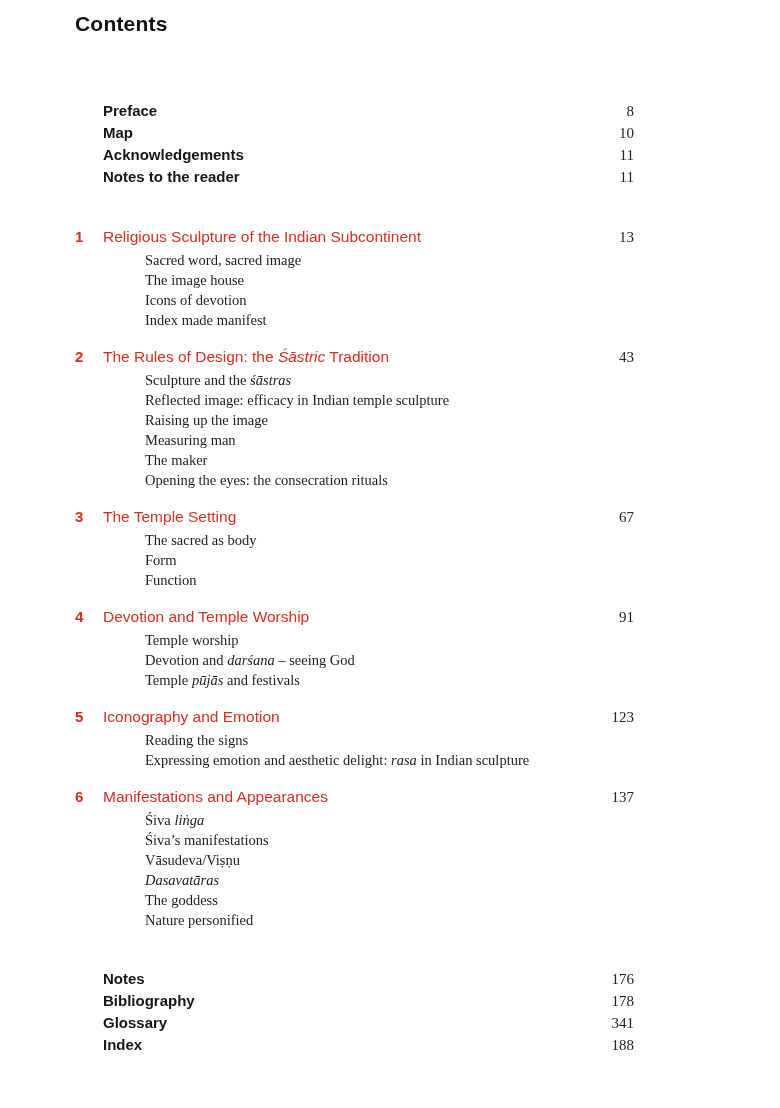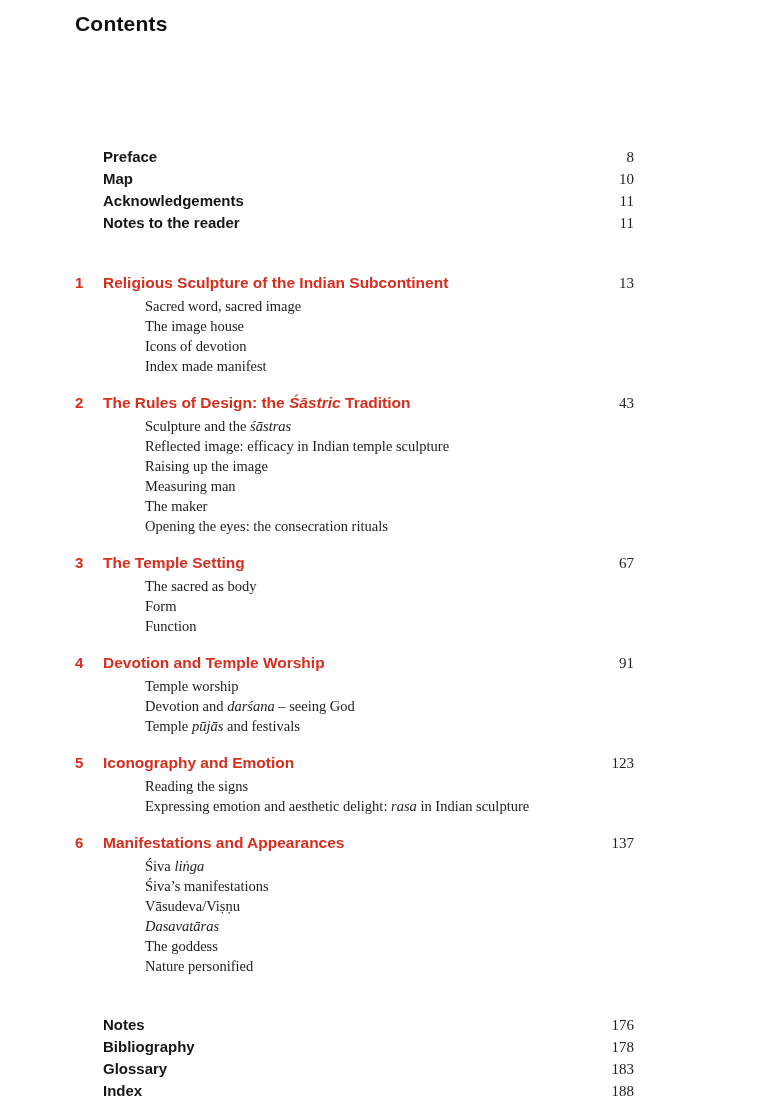--- a/index.html
+++ b/index.html
@@ -22,21 +22,21 @@
     padding: 12px 70px 0 75px;
   }
   .page-title {
     font-size: 21px;
     font-weight: 700;
     letter-spacing: 0.2px;
     margin: 0;
     color: #111111;
   }
   .fm-list {
-    margin-top: 110px;
+    margin-top: 64px;
     margin-bottom: 38px;
   }
   .fm-row, .bm-row {
     display: flex;
     justify-content: space-between;
     align-items: baseline;
     line-height: 22px;
   }
   .fm-label, .bm-label {
     font-weight: 700;
@@ -61,21 +61,21 @@
     line-height: 22px;
   }
   .ch-num {
     width: 28px;
     flex: 0 0 28px;
     font-weight: 700;
     font-size: 15px;
   }
   .ch-title {
     flex: 1 1 auto;
-    font-weight: 700;
+    font-weight: 400;
     font-size: 15.5px;
   }
   .ch-page {
     flex: 0 0 auto;
     font-family: "Liberation Serif", serif;
     font-size: 15px;
     color: #222222;
     font-weight: 400;
   }
   .sections {
@@ -203,20 +203,20 @@
       <div class="bm-row">
         <span class="bm-label">Notes</span>
         <span class="page-num">176</span>
       </div>
       <div class="bm-row">
         <span class="bm-label">Bibliography</span>
         <span class="page-num">178</span>
       </div>
       <div class="bm-row">
         <span class="bm-label">Glossary</span>
-        <span class="page-num">183</span>
+        <span class="page-num">341</span>
       </div>
       <div class="bm-row">
         <span class="bm-label">Index</span>
         <span class="page-num">188</span>
       </div>
     </div>
 </div>
 
 </body></html>

